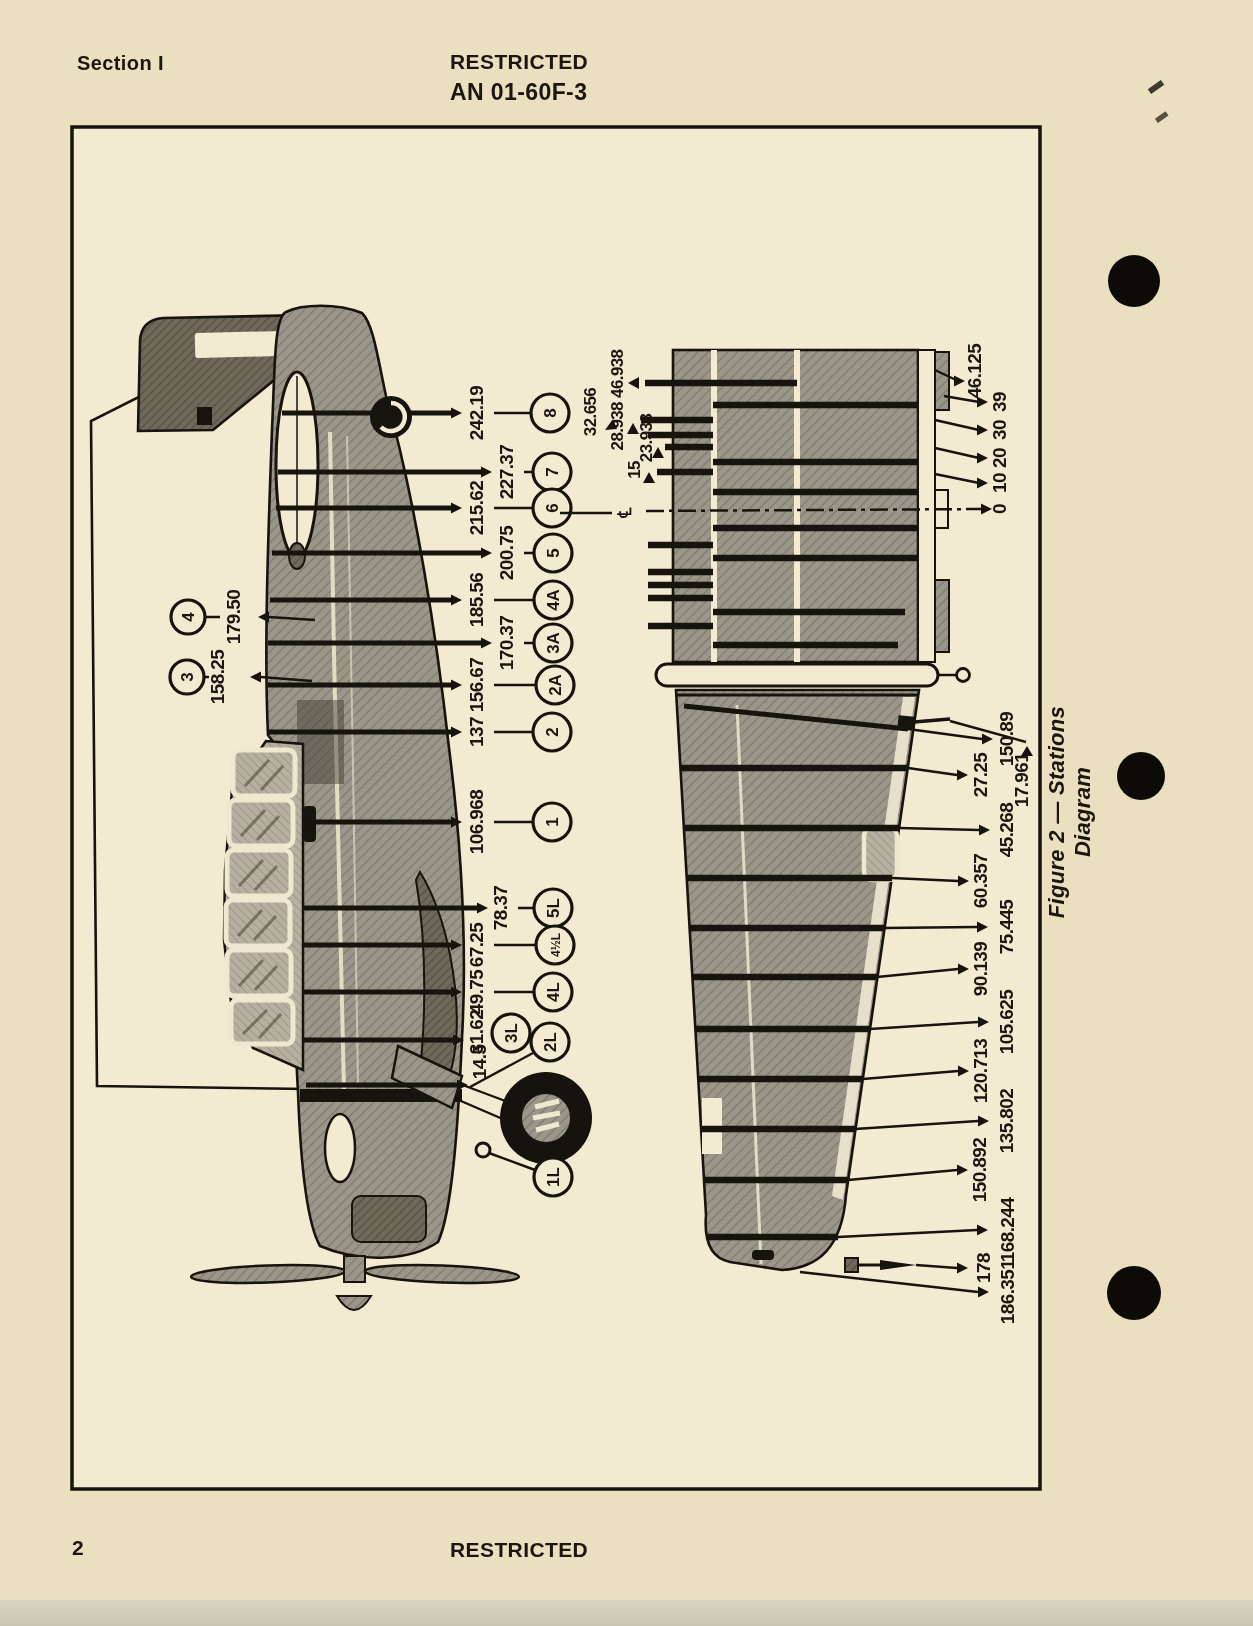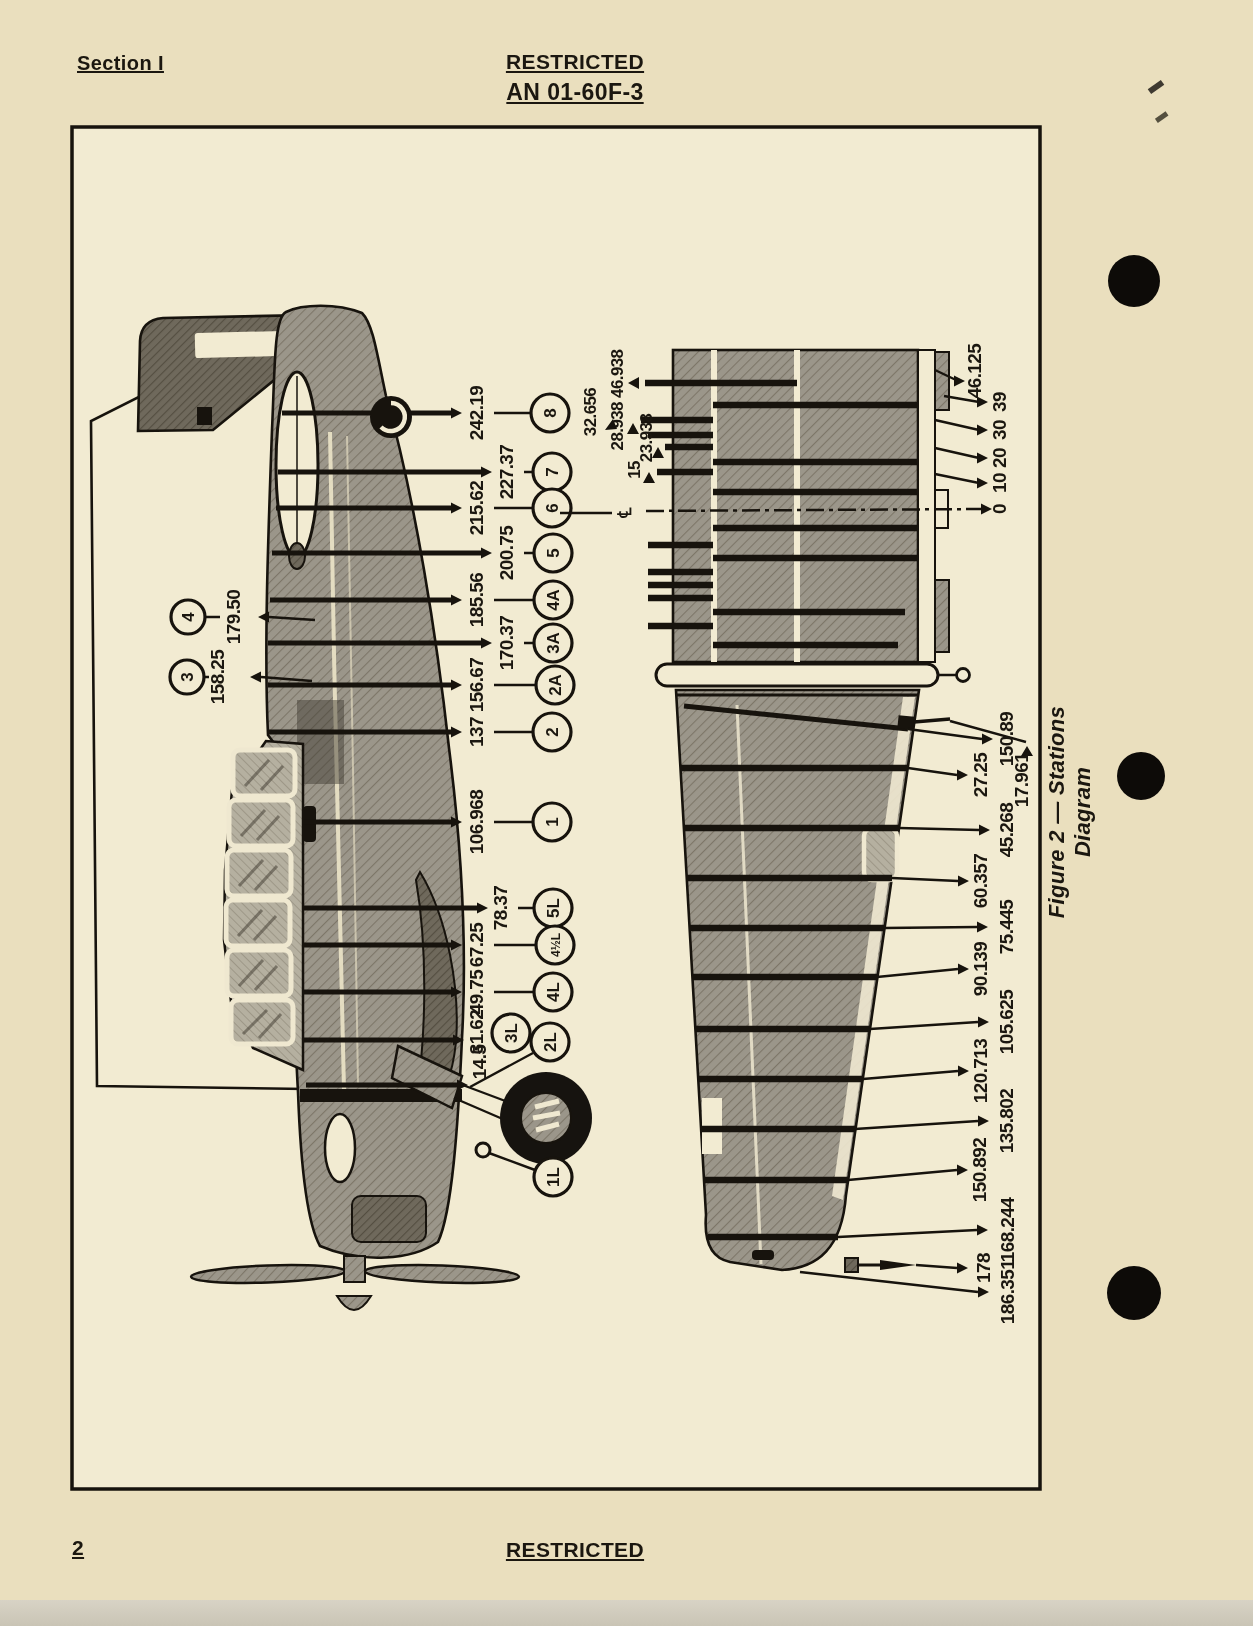--- a/index.html
+++ b/index.html
@@ -1,20 +1,20 @@
 <!DOCTYPE html>
 <html><head>
 <meta charset="utf-8">
 <style>
   html,body{margin:0;padding:0;background:#b8b2a2;}
   #page{position:relative;width:1253px;height:1626px;background:#eadfbe;overflow:hidden;
         font-family:"Liberation Sans",sans-serif;color:#1b1710;}
   #page svg{position:absolute;left:0;top:0;}
-  .hdr{position:absolute;font-weight:bold;letter-spacing:.4px;text-decoration:underline;}
-  .ctr{left:425px;width:300px;text-align:center;}
+  .hdr{position:absolute;font-weight:bold;letter-spacing:.4px;}
+  .ctr{left:450px;width:300px;}
   #caption{position:absolute;left:920px;top:786px;width:300px;text-align:center;
            transform:rotate(-90deg);font-weight:bold;font-style:italic;font-size:22px;letter-spacing:.3px;}
   #scan-strip{position:absolute;left:0;top:1600px;width:100%;height:26px;
               background:linear-gradient(#d8d3c5,#c9c4b5);}
   svg text{fill:#1b1710;font-family:"Liberation Sans",sans-serif;}
   .num{font-size:19px;font-weight:bold;letter-spacing:-0.6px;}
   .numsm{font-size:17px;font-weight:bold;letter-spacing:-0.6px;}
   .cidt{font-size:17px;font-weight:bold;}
   .cidts{font-size:12px;font-weight:bold;}
   .cc{fill:#f2ebd2;stroke:#17130d;stroke-width:3.2;}

